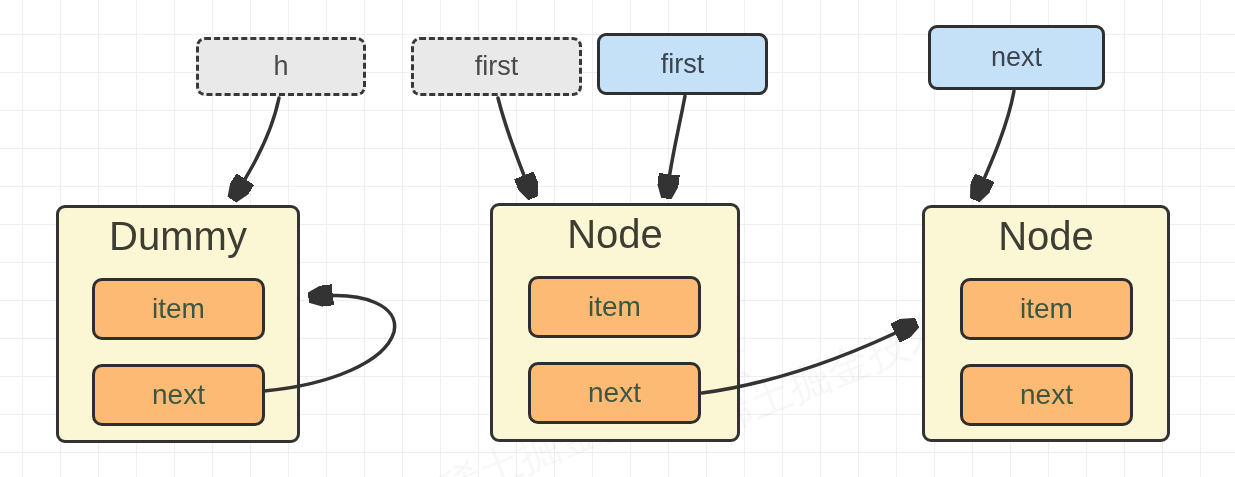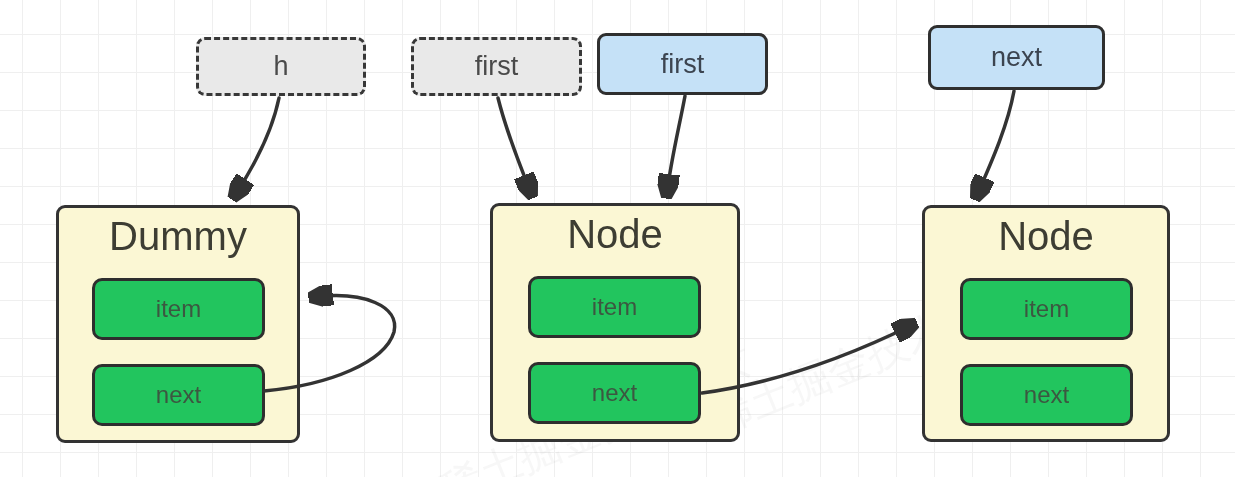--- a/index.html
+++ b/index.html
@@ -44,25 +44,25 @@
     top:6px;left:0;right:0;
     text-align:center;
     font-size:40px;
     color:#3d3d33;
   }
   .field{
     position:absolute;
     left:33px;
     width:173px;height:62px;
     box-sizing:border-box;
-    background:#22c55e;
+    background:#fdba74;
     border:3px solid #2e2e2e;
     border-radius:10px;
     display:flex;align-items:center;justify-content:center;
-    font-size:24px;
+    font-size:28px;
     color:#3c5741;
   }
   .field.item{top:70px;}
   .field.next{top:156px;}
   #arrow-layer{
     position:absolute;inset:0;
     pointer-events:none;
   }
   #arrow-layer path{
     fill:none;

